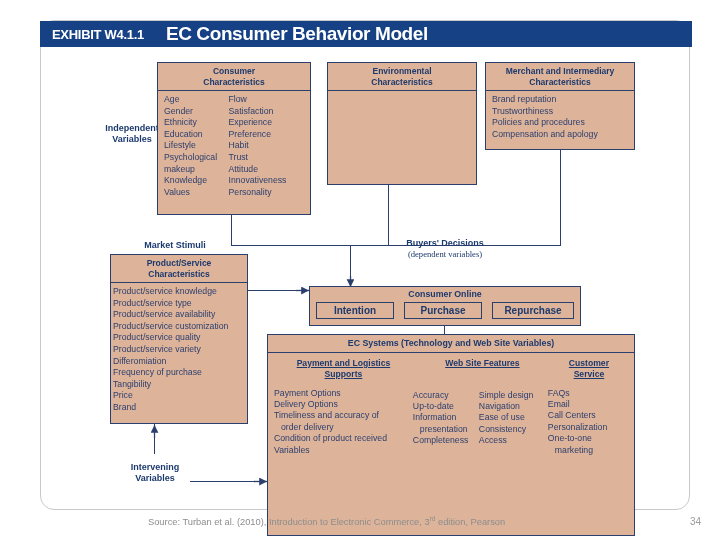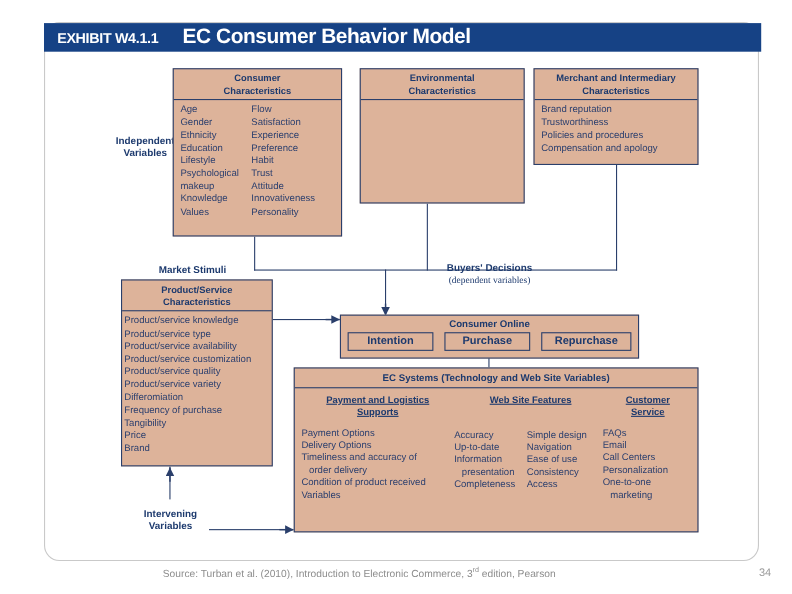--- a/index.html
+++ b/index.html
@@ -217,21 +217,21 @@
   <div class="normal" style="font-weight:normal;font-size:8.6px;font-family:Liberation Serif, serif;">(dependent variables)</div>
 </div>
 
 <div class="box" style="left:309px;top:286px;width:272px;height:40px;">
   <div style="font-weight:bold;font-size:8.8px;text-align:center;padding-top:2px;">Consumer Online</div>
 </div>
 <div class="pill" style="left:316px;top:302px;width:78px;height:17px;text-align:right;">Intention</div>
 <div class="pill" style="left:404px;top:302px;width:78px;height:17px;">Purchase</div>
 <div class="pill" style="left:492px;top:302px;width:82px;height:17px;">Repurchase</div>
 
-<div class="box" style="left:267px;top:334px;width:368px;height:150px;">
+<div class="box" style="left:267px;top:334px;width:368px;height:202px;">
   <div class="box-title box-title-rule" style="font-size:8.8px;">EC Systems (Technology and Web Site Variables)</div>
 
   <div style="display:flex;padding:5px 4px 0 6px;">
 
     <div style="width:142px;">
       <div class="col-head">
         <div>Payment and Logistics</div>
         <div>Supports</div>
       </div>
       <div class="col-body" style="margin-top:8px;">

